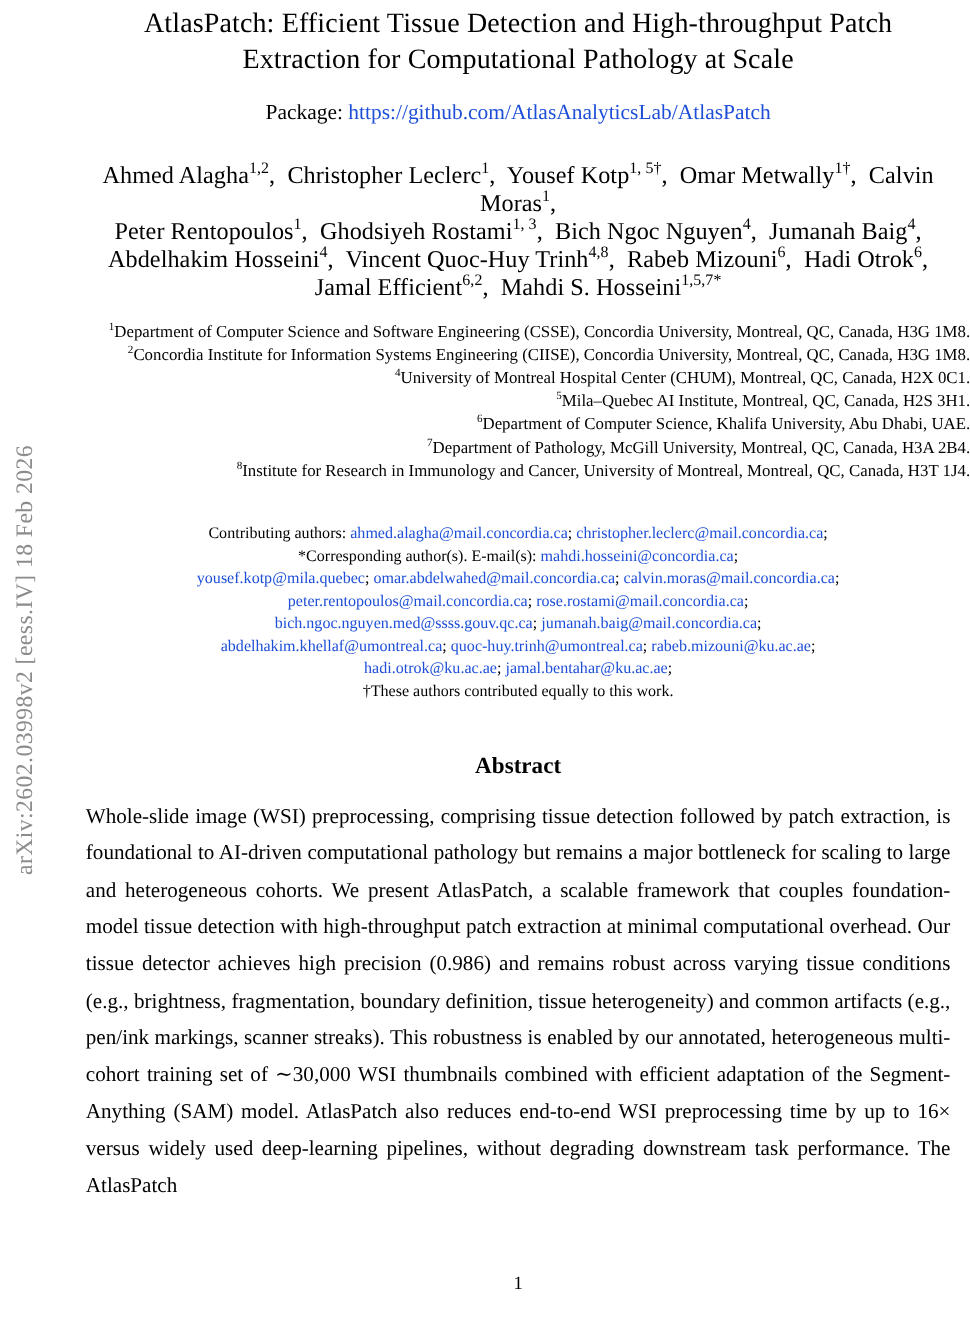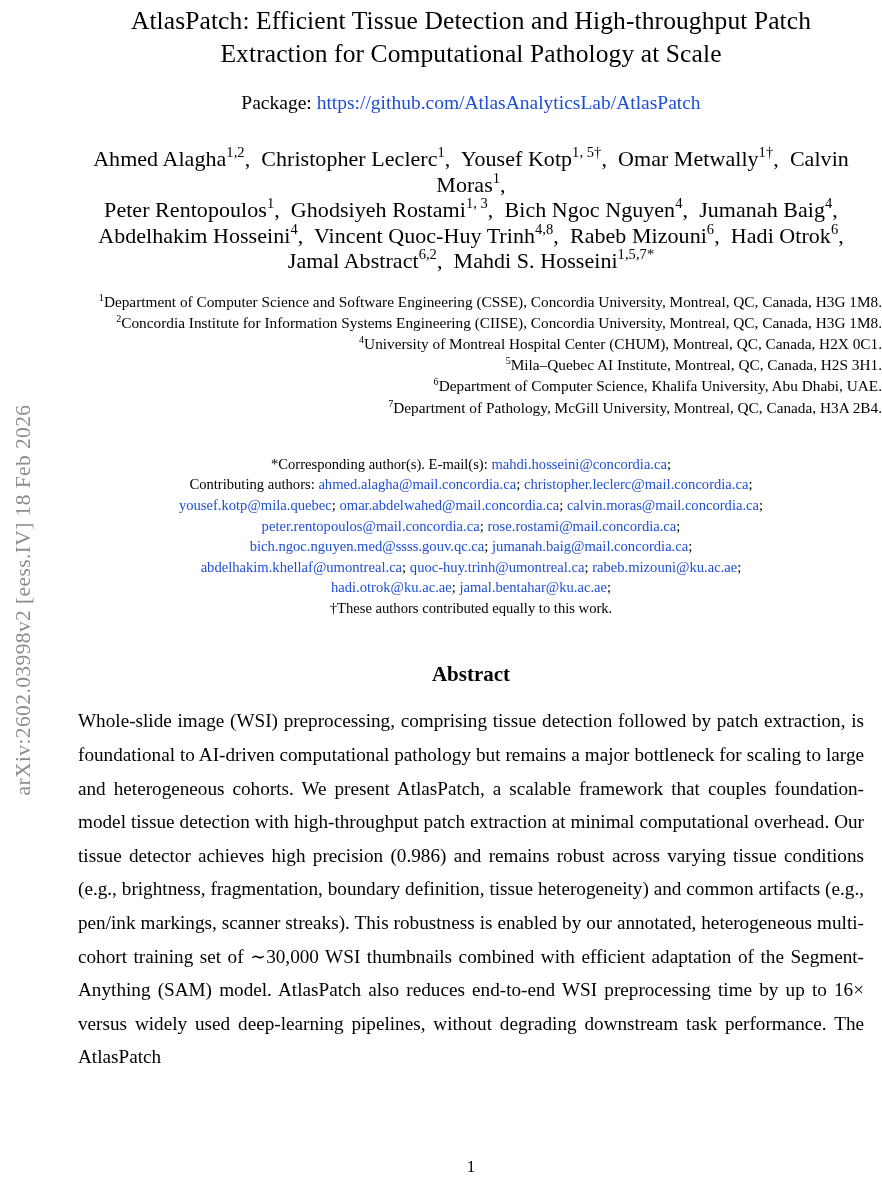--- a/index.html
+++ b/index.html
@@ -161,45 +161,46 @@
       <span>Bich Ngoc Nguyen</span><sup>4</sup>,&nbsp;
       <span>Jumanah Baig</span><sup>4</sup>,
     </span>
     <span class="ln">
       <span>Abdelhakim Hosseini</span><sup>4</sup>,&nbsp;
       <span>Vincent Quoc-Huy Trinh</span><sup>4,8</sup>,&nbsp;
       <span>Rabeb Mizouni</span><sup>6</sup>,&nbsp;
       <span>Hadi Otrok</span><sup>6</sup>,
     </span>
     <span class="ln">
-      <span>Jamal Abstract</span><sup>6,2</sup>,&nbsp;
+      <span>Jamal Efficient</span><sup>6,2</sup>,&nbsp;
       <span>Mahdi S. Hosseini</span><sup>1,5,7*</sup>
     </span>
   </div>
 
   <div class="affiliations">
     <span class="aff"><sup>1</sup><span>Department of Computer Science and Software Engineering (CSSE), Concordia University, Montreal, QC, Canada, H3G 1M8.</span></span>
     <span class="aff"><sup>2</sup><span>Concordia Institute for Information Systems Engineering (CIISE), Concordia University, Montreal, QC, Canada, H3G 1M8.</span></span>
     <span class="aff"><sup>4</sup><span>University of Montreal Hospital Center (CHUM), Montreal, QC, Canada, H2X 0C1.</span></span>
     <span class="aff"><sup>5</sup><span>Mila–Quebec AI Institute, Montreal, QC, Canada, H2S 3H1.</span></span>
     <span class="aff"><sup>6</sup><span>Department of Computer Science, Khalifa University, Abu Dhabi, UAE.</span></span>
     <span class="aff"><sup>7</sup><span>Department of Pathology, McGill University, Montreal, QC, Canada, H3A 2B4.</span></span>
+    <span class="aff"><sup>8</sup><span>Institute for Research in Immunology and Cancer, University of Montreal, Montreal, QC, Canada, H3T 1J4.</span></span>
   </div>
 
   <div class="correspondence">
-    <span class="cl">
-      <span>*Corresponding author(s). E-mail(s):</span>
-      <a class="link" href="#">mahdi.hosseini@concordia.ca</a><span>;</span>
-    </span>
     <span class="cl">
       <span>Contributing authors:</span>
       <a class="link" href="#">ahmed.alagha@mail.concordia.ca</a><span>;</span>
       <a class="link" href="#">christopher.leclerc@mail.concordia.ca</a><span>;</span>
     </span>
     <span class="cl">
+      <span>*Corresponding author(s). E-mail(s):</span>
+      <a class="link" href="#">mahdi.hosseini@concordia.ca</a><span>;</span>
+    </span>
+    <span class="cl">
       <a class="link" href="#">yousef.kotp@mila.quebec</a><span>;</span>
       <a class="link" href="#">omar.abdelwahed@mail.concordia.ca</a><span>;</span>
       <a class="link" href="#">calvin.moras@mail.concordia.ca</a><span>;</span>
     </span>
     <span class="cl">
       <a class="link" href="#">peter.rentopoulos@mail.concordia.ca</a><span>;</span>
       <a class="link" href="#">rose.rostami@mail.concordia.ca</a><span>;</span>
     </span>
     <span class="cl">
       <a class="link" href="#">bich.ngoc.nguyen.med@ssss.gouv.qc.ca</a><span>;</span>

